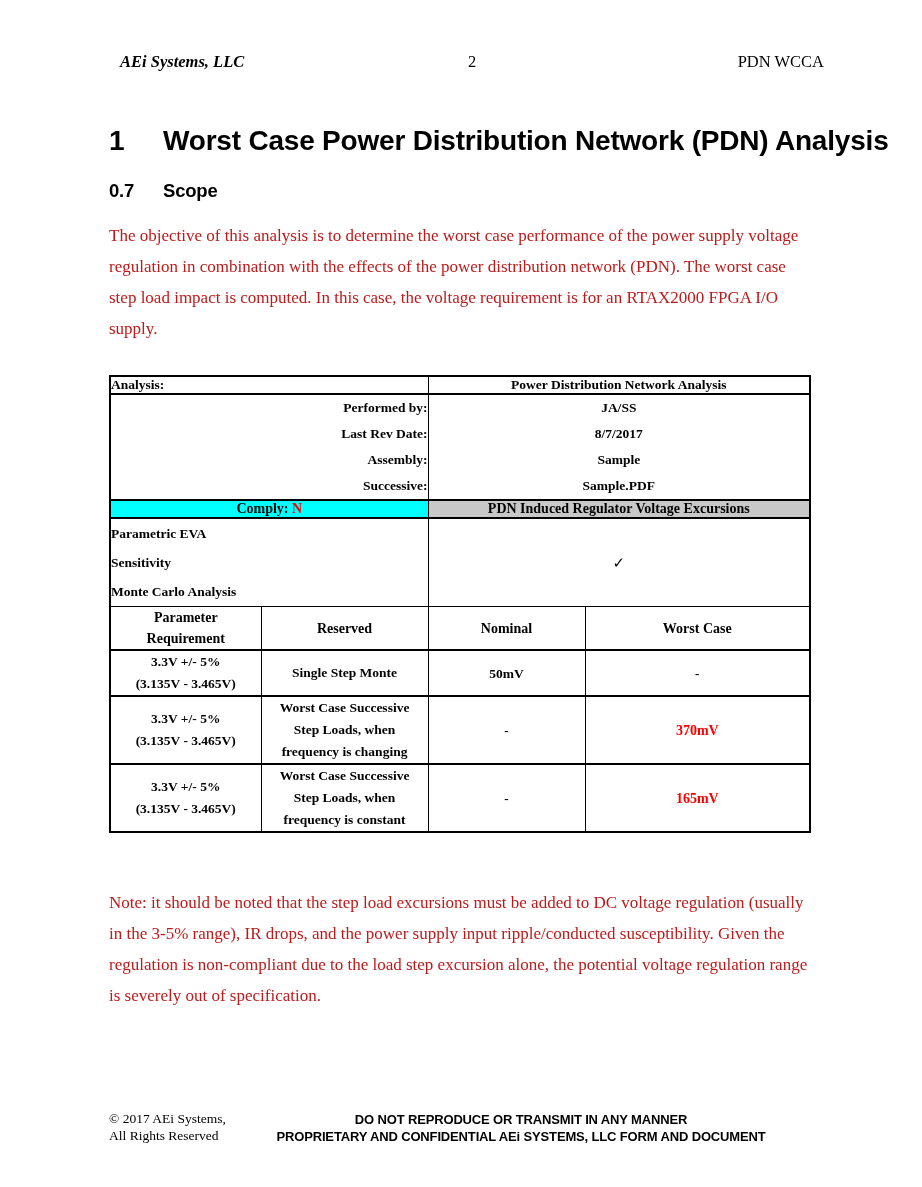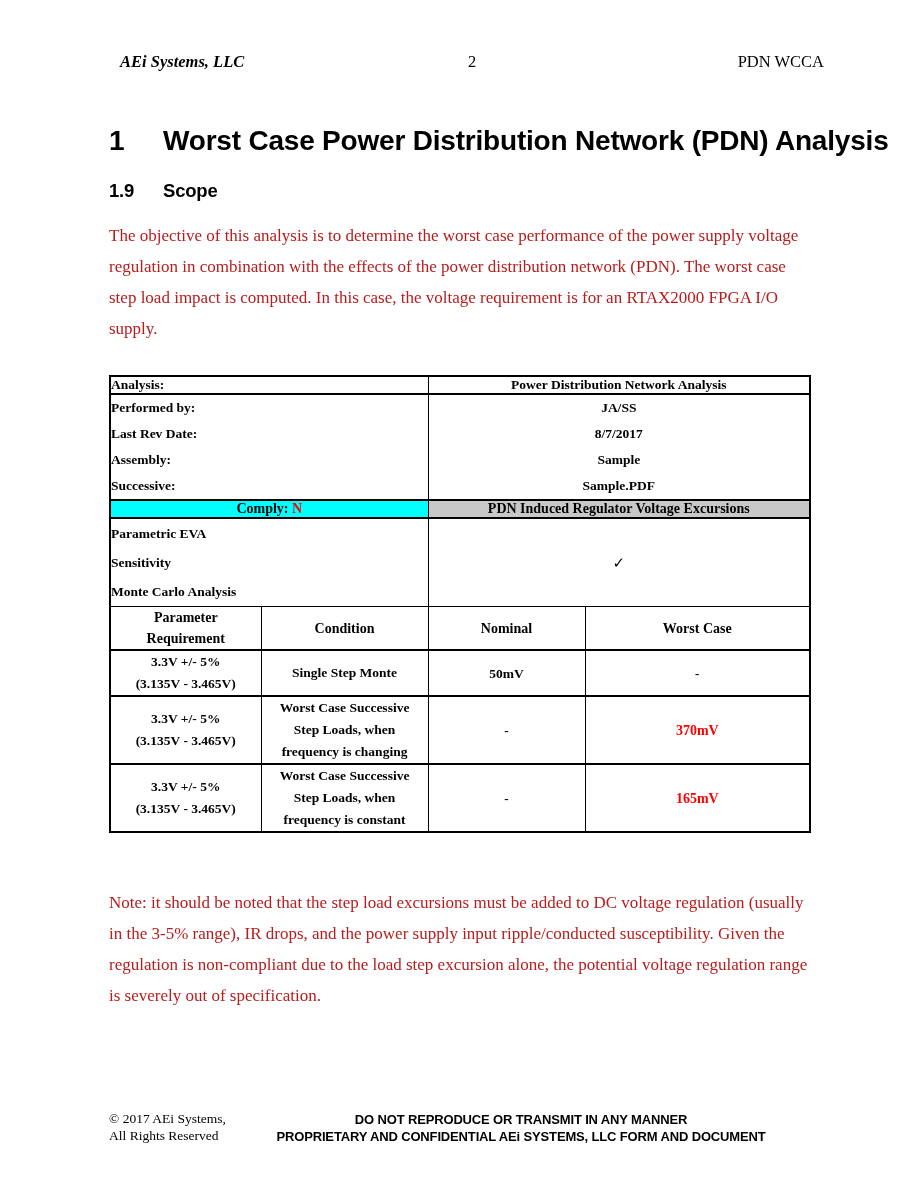--- a/index.html
+++ b/index.html
@@ -135,21 +135,21 @@
     text-align: left;
   }
   .cell-pad-c {
     padding: 4px 4px;
     text-align: center;
   }
 
   .row-info-left {
     line-height: 26px;
     padding: 5px 0 6px 5px;
-    text-align: left;
+    text-align: right;
   }
   .row-info-right {
     line-height: 26px;
     padding: 5px 4px 6px 4px;
     text-align: center;
   }
   .row-param-left {
     line-height: 29px;
     padding: 7px 0 8px 5px;
     text-align: left;
@@ -244,21 +244,21 @@
     <span class="hdr-left">AEi Systems, LLC</span>
     <span class="hdr-center">2</span>
     <span class="hdr-right">PDN WCCA</span>
   </div>
 
   <div class="h1">
     <span class="num">1</span><span>Worst Case Power Distribution Network (PDN) Analysis</span>
   </div>
 
   <div class="h2">
-    <span class="num">1.9</span><span>Scope</span>
+    <span class="num">0.7</span><span>Scope</span>
   </div>
 
   <div class="para" id="scope-para">The objective of this analysis is to determine the worst case performance of the power supply voltage regulation in combination with the effects of the power distribution network (PDN). The worst case step load impact is computed. In this case, the voltage requirement is for an RTAX2000 FPGA I/O supply.</div>
 
   <div class="tbl-wrap">
     <table class="pdn">
       <colgroup>
         <col style="width:151px">
         <col style="width:167px">
         <col style="width:157px">
@@ -303,21 +303,21 @@
         <td colspan="2" class="cell-pad-c sep-strong">
           <span class="check">✓</span>
         </td>
       </tr>
 
       <tr>
         <td class="colhdr">
           <div>Parameter</div>
           <div>Requirement</div>
         </td>
-        <td class="colhdr">Condition</td>
+        <td class="colhdr">Reserved</td>
         <td class="colhdr">Nominal</td>
         <td class="colhdr">Worst Case</td>
       </tr>
 
       <tr>
         <td class="datacell two-line sep-strong">
           <div>3.3V +/- 5%</div>
           <div>(3.135V - 3.465V)</div>
         </td>
         <td class="datacell two-line sep-strong">

